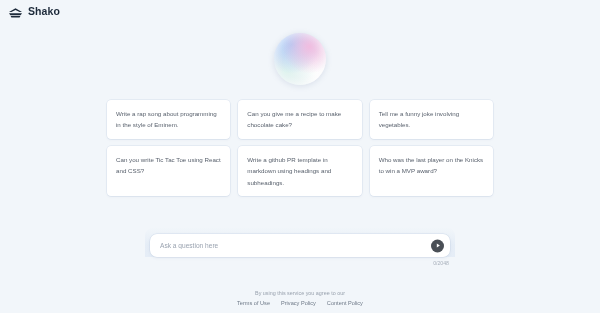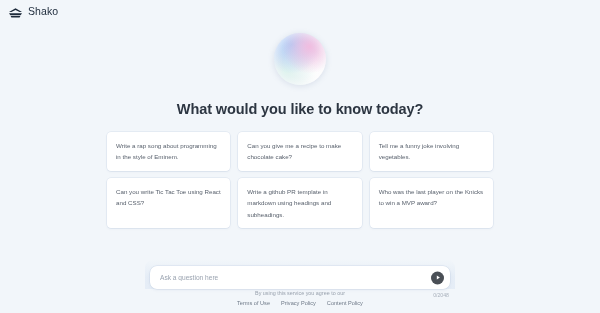--- a/index.html
+++ b/index.html
@@ -28,21 +28,21 @@
     padding-left: 8px;
   }
   .logo-icon {
     width: 15px;
     height: 12px;
     display: block;
     flex: none;
   }
   .logo-text {
     font-size: 10.5px;
-    font-weight: 400;
+    font-weight: 700;
     color: #1d2a3a;
     letter-spacing: .1px;
     line-height: 1;
   }
 
   
   .stage {
     position: absolute;
     top: 0; left: 0;
     width: 600px;
@@ -187,21 +187,20 @@
       <path d="M2.6 9.1 H12.4 L11.6 10.6 H3.4 Z" fill="#1d2a3a"></path>
     </svg>
   </span>
   <span class="logo-text">Shako</span>
 </div>
 
 <div class="stage">
 
   <div class="orb"></div>
 
-  <h1 class="headline">What would you like to know today?</h1>
 
   <div class="cards">
     <div class="card">Write a rap song about programming in the style of Eminem.</div>
     <div class="card">Can you give me a recipe to make chocolate cake?</div>
     <div class="card">Tell me a funny joke involving vegetables.</div>
     <div class="card">Can you write Tic Tac Toe using React and CSS?</div>
     <div class="card">Write a github PR template in markdown using headings and subheadings.</div>
     <div class="card">Who was the last player on the Knicks to win a MVP award?</div>
   </div>
 

